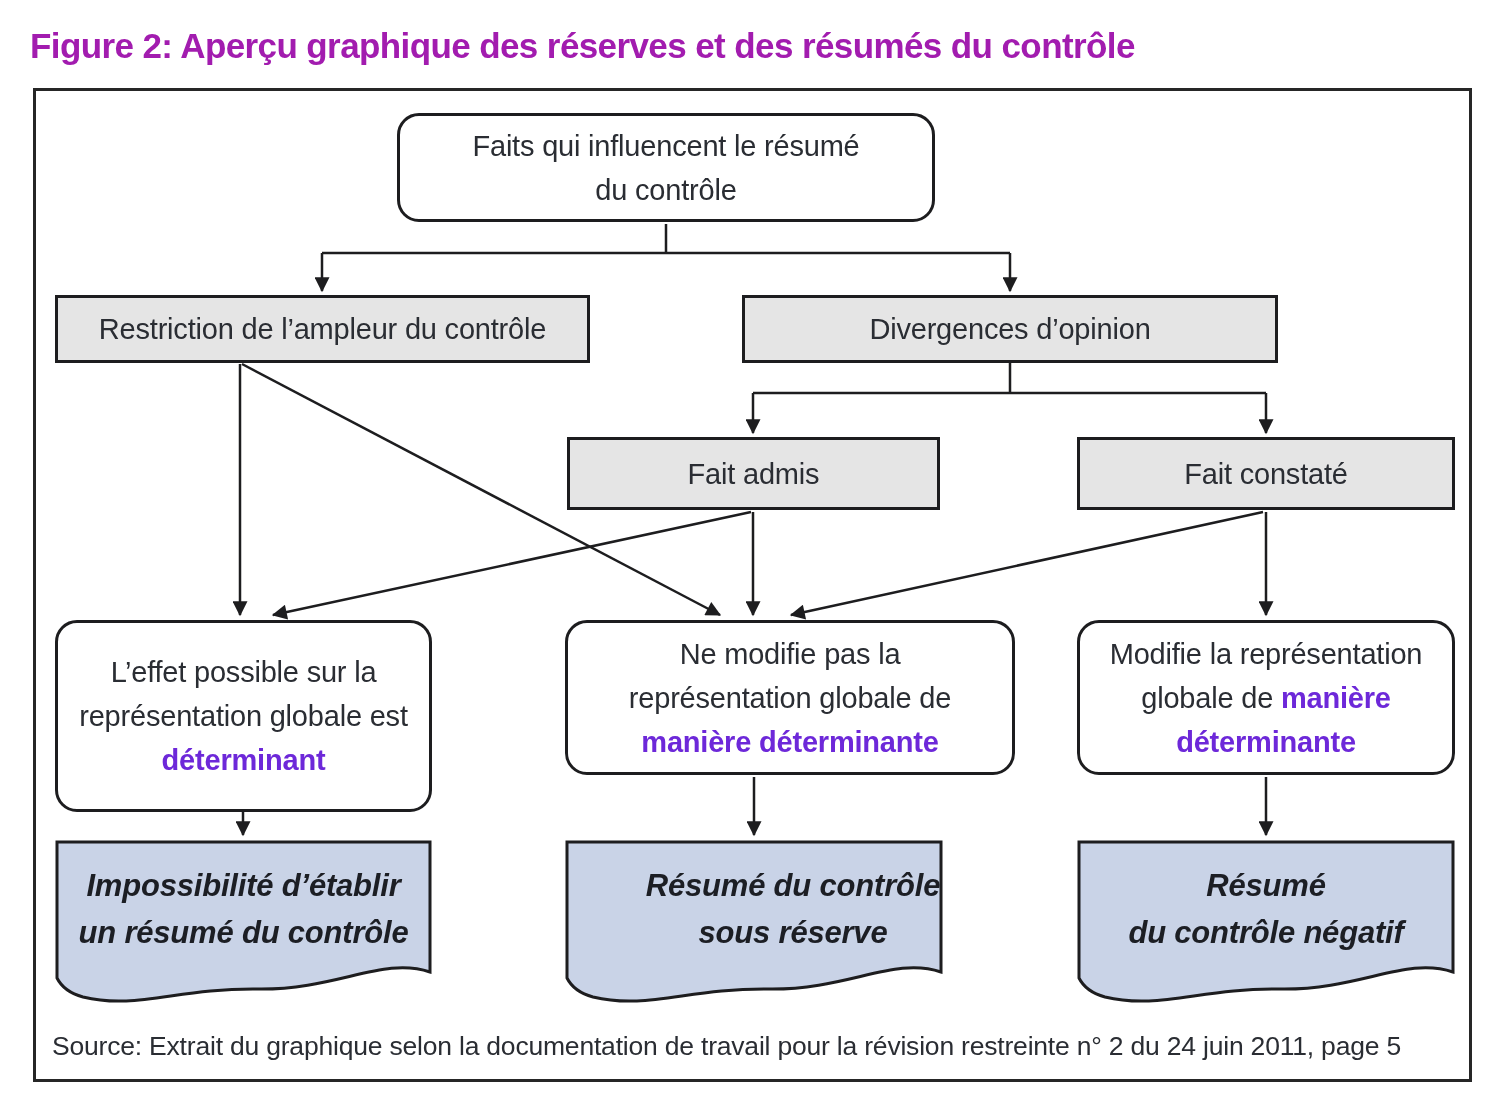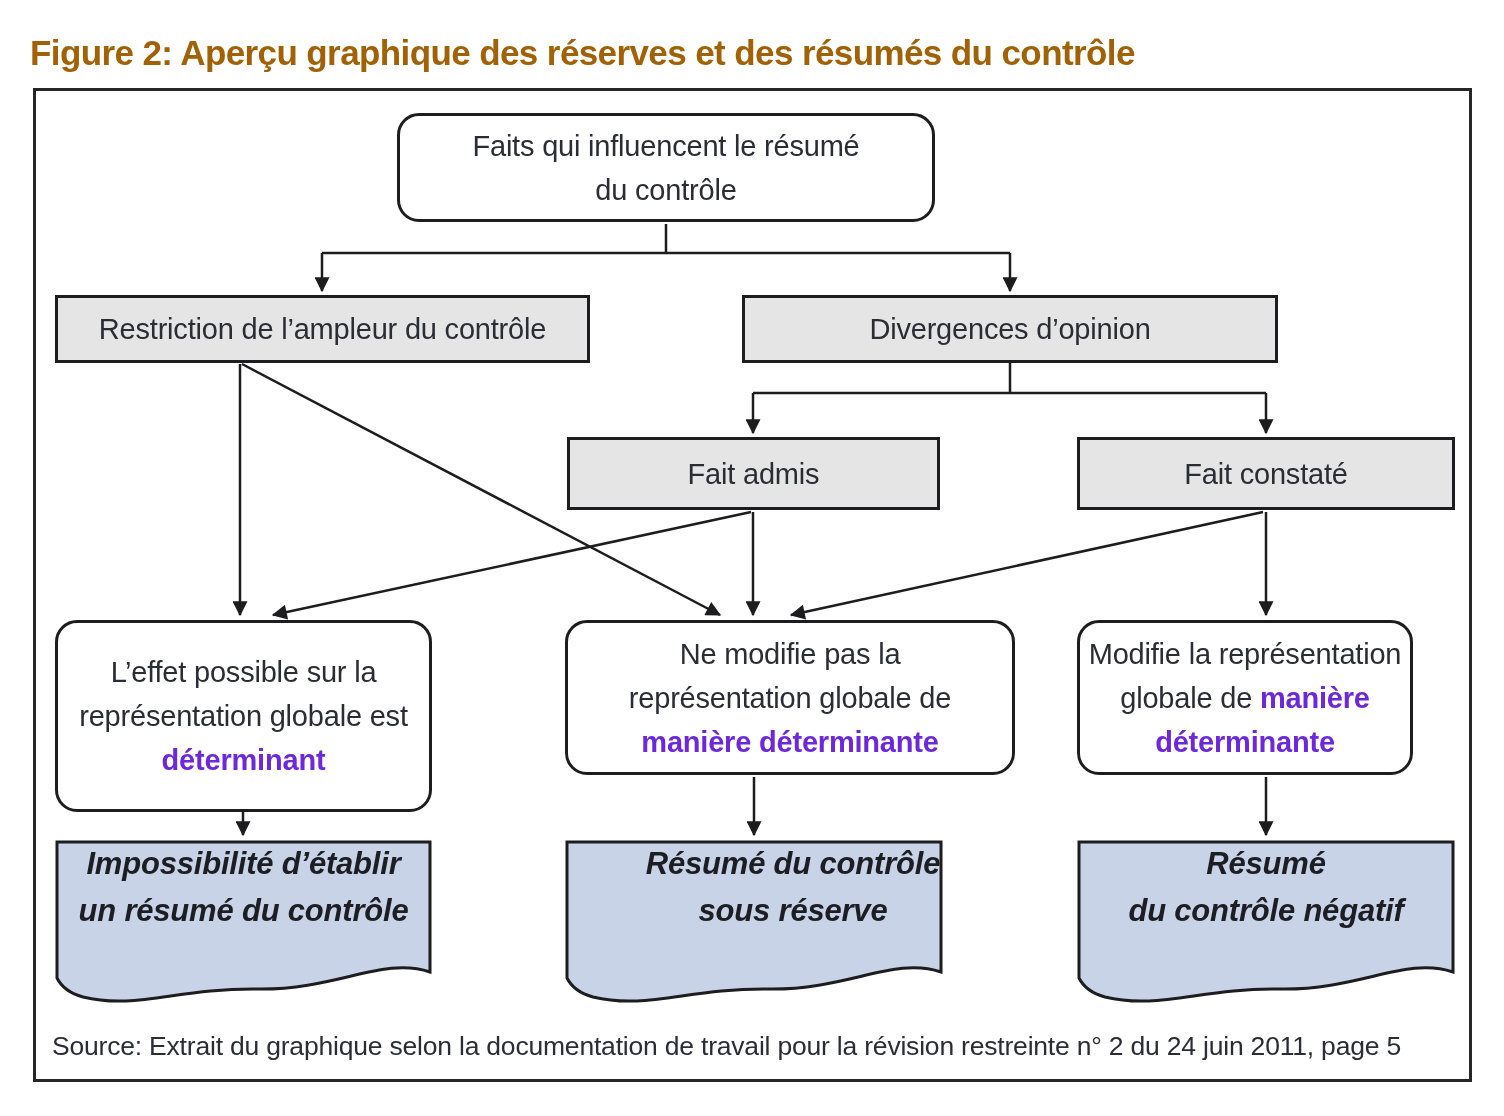--- a/index.html
+++ b/index.html
@@ -1,20 +1,20 @@
 <!DOCTYPE html>
 <html><head>
 <meta charset="utf-8">
 <style>
   html,body { margin:0; padding:0; background:#ffffff; }
   body { width:1504px; height:1116px; position:relative; font-family:"Liberation Sans", sans-serif; overflow:hidden; }
 
   .page-title {
-    position:absolute; left:30px; top:33px;
-    font-size:35px; font-weight:bold; color:#a16207; letter-spacing:-0.6px;
+    position:absolute; left:30px; top:26px;
+    font-size:35px; font-weight:bold; color:#a21caf; letter-spacing:-0.6px;
   }
 
   .frame {
     position:absolute; left:33px; top:88px; width:1439px; height:994px;
     border:3px solid #262626; box-sizing:border-box; background:#ffffff;
   }
 
   .arrow-layer { position:absolute; left:0; top:0; width:1504px; height:1116px; pointer-events:none; }
 
   .node {
@@ -26,21 +26,21 @@
   }
   .fill-white { background:#ffffff;border-radius:22px; }
   .fill-light { background:#e5e5e5; }
 
   .node .b { font-weight:bold; color:#6d28d9; }
 
   .doc { position:absolute; }
   .doc svg { position:absolute; left:0; top:0; }
   .doc-text {
     position:absolute; left:0; top:0; width:100%; box-sizing:border-box;
-    text-align:center;
+    padding-top:22px; text-align:center;
     font-size:31px; font-weight:bold; font-style:italic; line-height:47px;
     color:#1c1e24; letter-spacing:-0.2px;
   }
 
   .source-note {
     position:absolute; left:52px; top:1031px;
     font-size:26.5px; color:#2a2d33; letter-spacing:-0.2px; white-space:nowrap;
   }
 </style>
 </head>
@@ -102,21 +102,21 @@
 <div class="node fill-white" style="left:55px; top:620px; width:377px; height:192px;">
   <div><span>L’effet possible sur la</span><span class="b"></span></div>
   <div><span>représentation globale est</span><span class="b"></span></div>
   <div><span></span><span class="b">déterminant</span></div>
 </div>
 <div class="node fill-white" style="left:565px; top:620px; width:450px; height:155px;">
   <div><span>Ne modifie pas la</span><span class="b"></span></div>
   <div><span>représentation globale de</span><span class="b"></span></div>
   <div><span></span><span class="b">manière déterminante</span></div>
 </div>
-<div class="node fill-white" style="left:1077px; top:620px; width:336px; height:155px;">
+<div class="node fill-white" style="left:1077px; top:620px; width:378px; height:155px;">
   <div><span>Modifie la représentation</span><span class="b"></span></div>
   <div><span>globale de </span><span class="b">manière</span></div>
   <div><span></span><span class="b">déterminante</span></div>
 </div>
 
 <div class="doc" style="left:55px; top:840px; width:377px; height:172px;">
   <svg width="377" height="172" viewBox="0 0 377 172">
     <path d="M2 2 L375 2 L375 132 C328 116 282 150 203 149 C123 148 81 170 28 157 C17 154 7 148 2 138 Z" fill="#c9d3e7" stroke="#1d1d1f" stroke-width="3"></path>
   </svg>
   <div class="doc-text">

